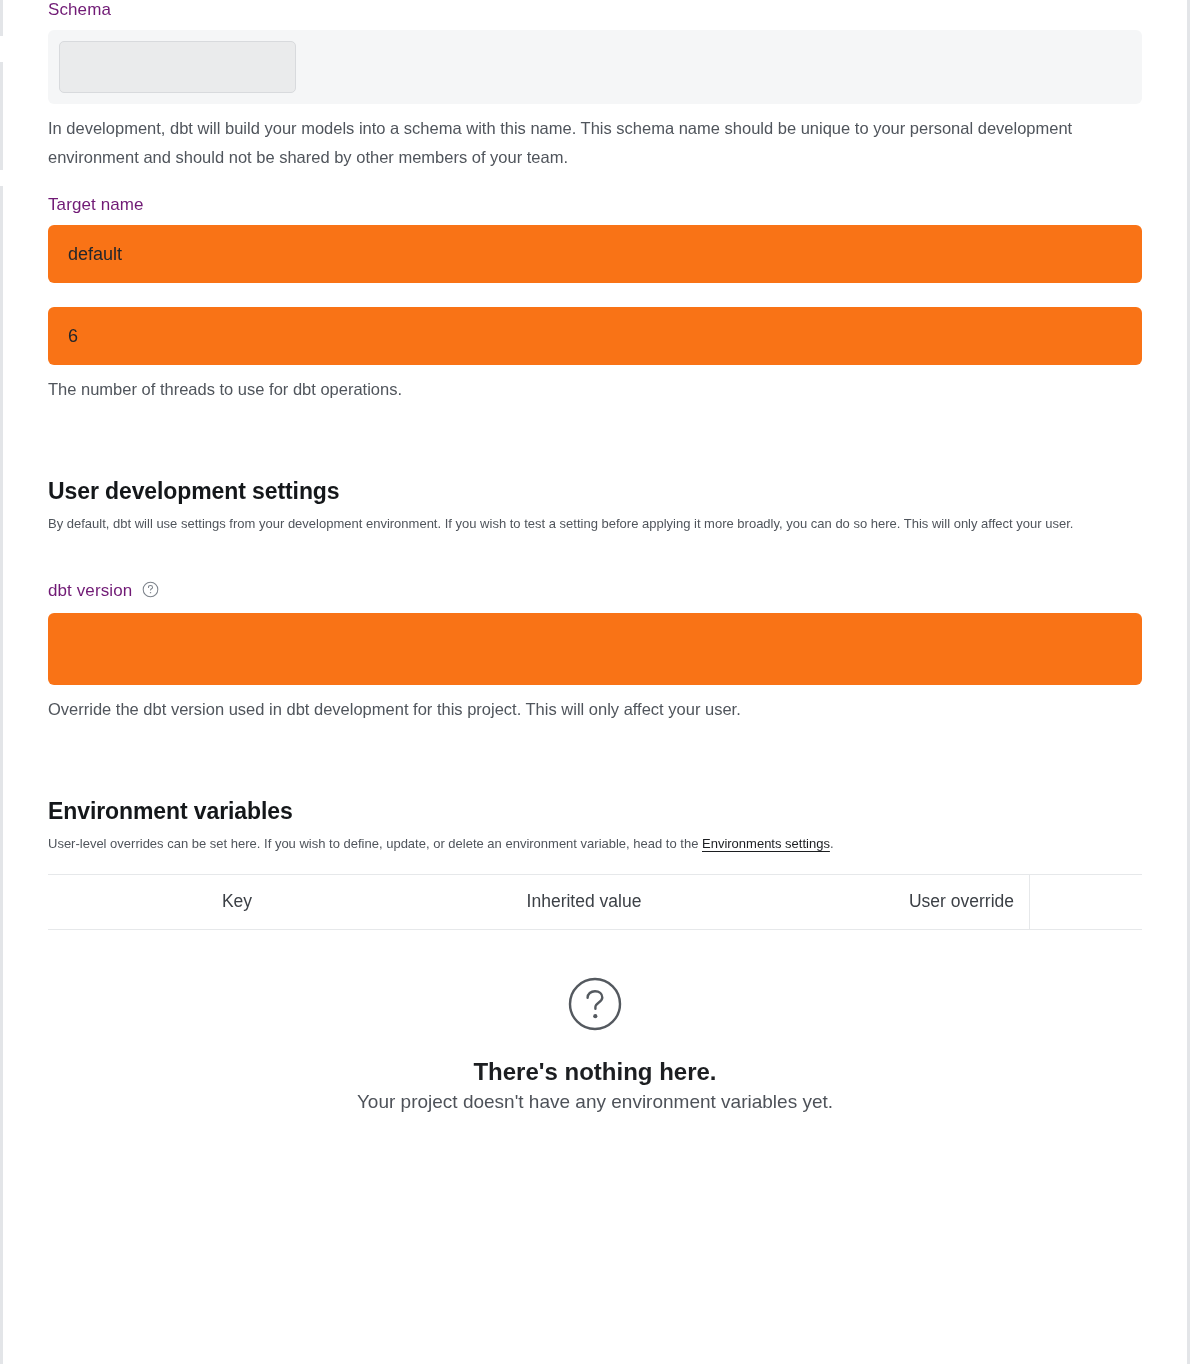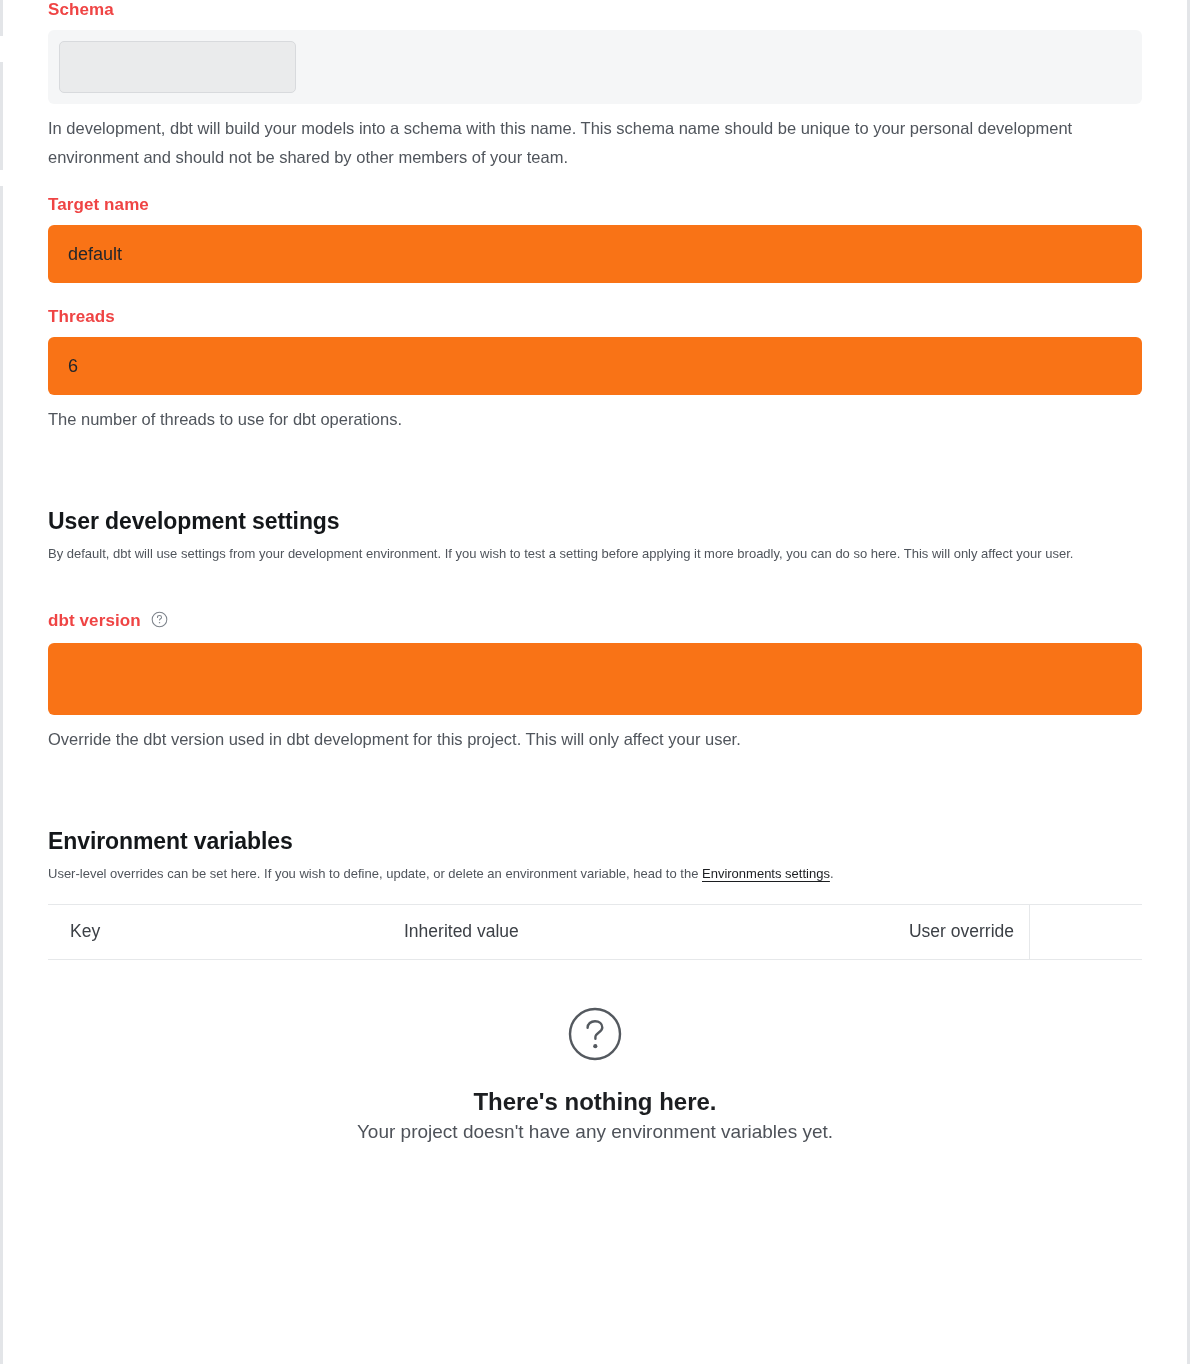--- a/index.html
+++ b/index.html
@@ -39,22 +39,22 @@
 
   .page {
     position: absolute;
     left: 48px;
     top: 0;
     width: 1094px;
   }
 
   .field-label {
     font-size: 17px;
-    font-weight: bold;
-    color: #ef4444;
+    font-weight: normal;
+    color: #701a75;
     margin: 0 0 10px 0;
     letter-spacing: 0.1px;
   }
 
   .field-label .help-icon {
     display: inline-block;
     vertical-align: -2px;
     margin-left: 5px;
   }
 
@@ -135,20 +135,21 @@
   }
   .env-head {
     display: flex;
     height: 54px;
     align-items: center;
   }
   .th {
     font-size: 17.5px;
     color: #3c4046;
     font-weight: normal;
+    text-align: center;
   }
   .th-key { width: 356px; padding-left: 22px; }
   .th-inherited { width: 360px; }
   .th-override { width: 265px; text-align: right; padding-right: 15px; }
   .th-spacer {
     flex: 1;
     height: 54px;
     border-left: 1px solid #e6e8ea;
   }
 
@@ -194,21 +195,20 @@
   <div class="spacer-sm"></div>
 
   <div>
     <div class="field-label">Target name</div>
     <div class="input-box">default</div>
   </div>
 
   <div class="spacer-sm"></div>
 
   <div>
-    <div class="field-label">Threads</div>
     <div class="input-box">6</div>
     <p class="help-text">The number of threads to use for dbt operations.</p>
   </div>
 
   <div class="spacer-lg"></div>
 
   <div>
     <h2 class="section-title">User development settings</h2>
     <p class="section-desc">By default, dbt will use settings from your development environment. If you wish to test a setting before applying it more broadly, you can do so here. This will only affect your user.</p>
 

